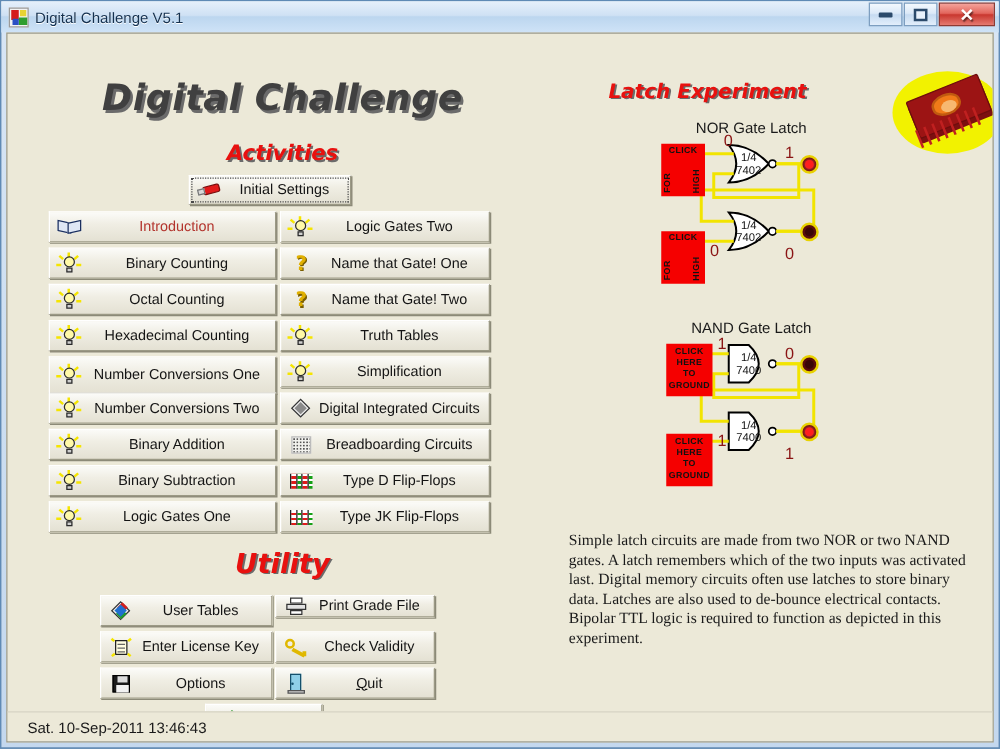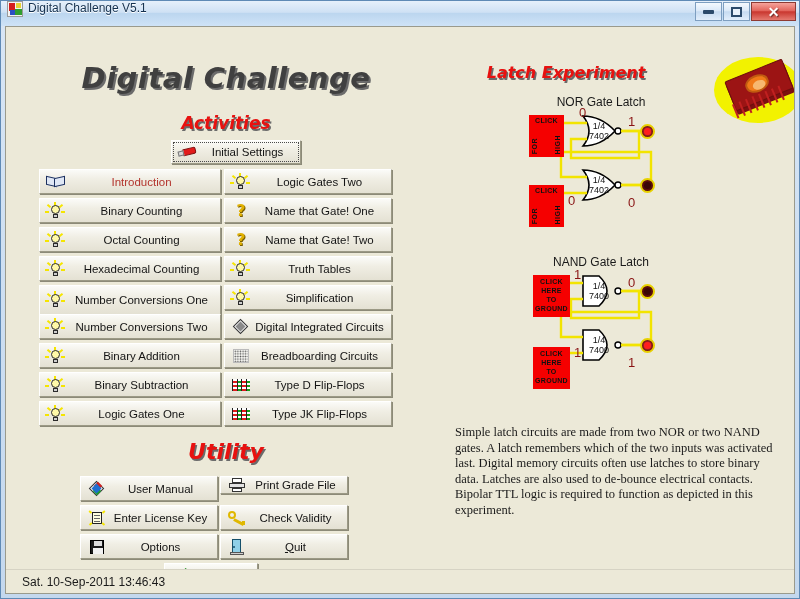--- a/index.html
+++ b/index.html
@@ -14,21 +14,21 @@
   
   .window {
     position: absolute; left: 0; top: 0;
     width: 800px; height: 599px;
     background: linear-gradient(to bottom, #d9e6f5 0%, #cfe0f2 40%, #c4d8ee 100%);
     border: 1px solid #5f8ab5;
     display: flex; flex-direction: column;
   }
   .titlebar {
     height: 25px; flex: none;
-    display: flex; align-items: flex-start;
+    display: flex; align-items: center;
     padding-left: 6px;
     background: linear-gradient(to bottom, #e6f0fb 0%, #cfe1f4 45%, #bcd6ef 50%, #cfe3f7 100%);
     position: relative;
   }
   .app-icon {
     width: 16px; height: 16px; flex: none;
     position: relative; margin-right: 5px;
     background: #f2f2f2; border: 1px solid #9a9a9a;
     overflow: hidden;
   }
@@ -136,21 +136,20 @@
     white-space: nowrap;
   }
   .btn .bicon {
     width: 22px; height: 18px; flex: none;
     margin-left: 5px;
     position: relative;
   }
   .btn.focus {
     outline: 1px dotted #4a4a4a;
     outline-offset: -3px;
-    margin-left: 20px;
   }
   .btn.redtext .blabel { color: #b3342d; }
   .btn.greentext .blabel { color: #1f8a2f; font-style: italic; font-size: 13px; font-weight: bold; }
 
   
   .ic-bulb { position: relative; }
   .ic-bulb .ray { position:absolute; background:#f5e500; }
   .ic-bulb .r1 { left:9px; top:0px; width:2px; height:4px; }
   .ic-bulb .r2 { left:2px; top:3px; width:4px; height:2px; transform: rotate(40deg); }
   .ic-bulb .r3 { left:14px; top:3px; width:4px; height:2px; transform: rotate(-40deg); }
@@ -512,21 +511,21 @@
 
     <div class="btn" style="left:74px; top:449px; width:138px; height:25px;">
       <span class="bicon">
         <span class="ic-diamond color">
             <span class="d"></span>
             <span class="d3"></span>
             <span class="d4"></span>
             <span class="d2"></span>
           </span>
       </span>
-      <span class="blabel">User Manual</span>
+      <span class="blabel">User Tables</span>
     </div>
     <div class="btn" style="left:74px; top:478px; width:138px; height:25px;">
       <span class="bicon">
         <span class="ic-doc">
           <span class="sheet"></span>
           <span class="ln" style="top:5px"></span>
             <span class="ln" style="top:8px"></span>
             <span class="ln" style="top:11px"></span>
           <span class="ray" style="left:0px;top:1px;width:3px;height:1.5px;transform:rotate(40deg)"></span>
           <span class="ray" style="left:13px;top:1px;width:3px;height:1.5px;transform:rotate(-40deg)"></span>

